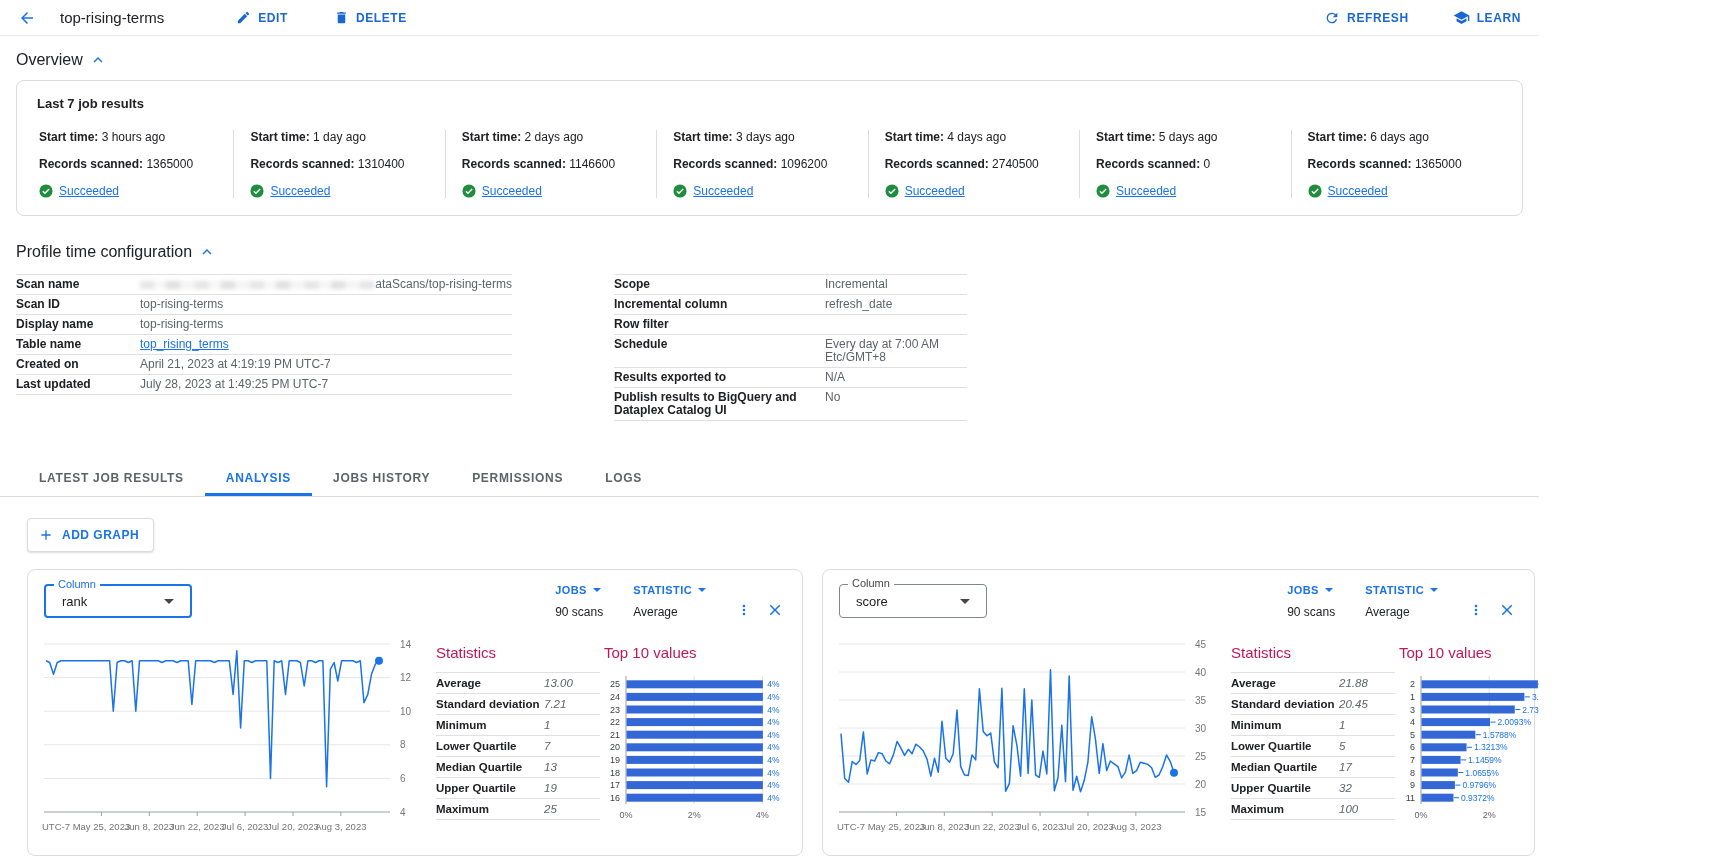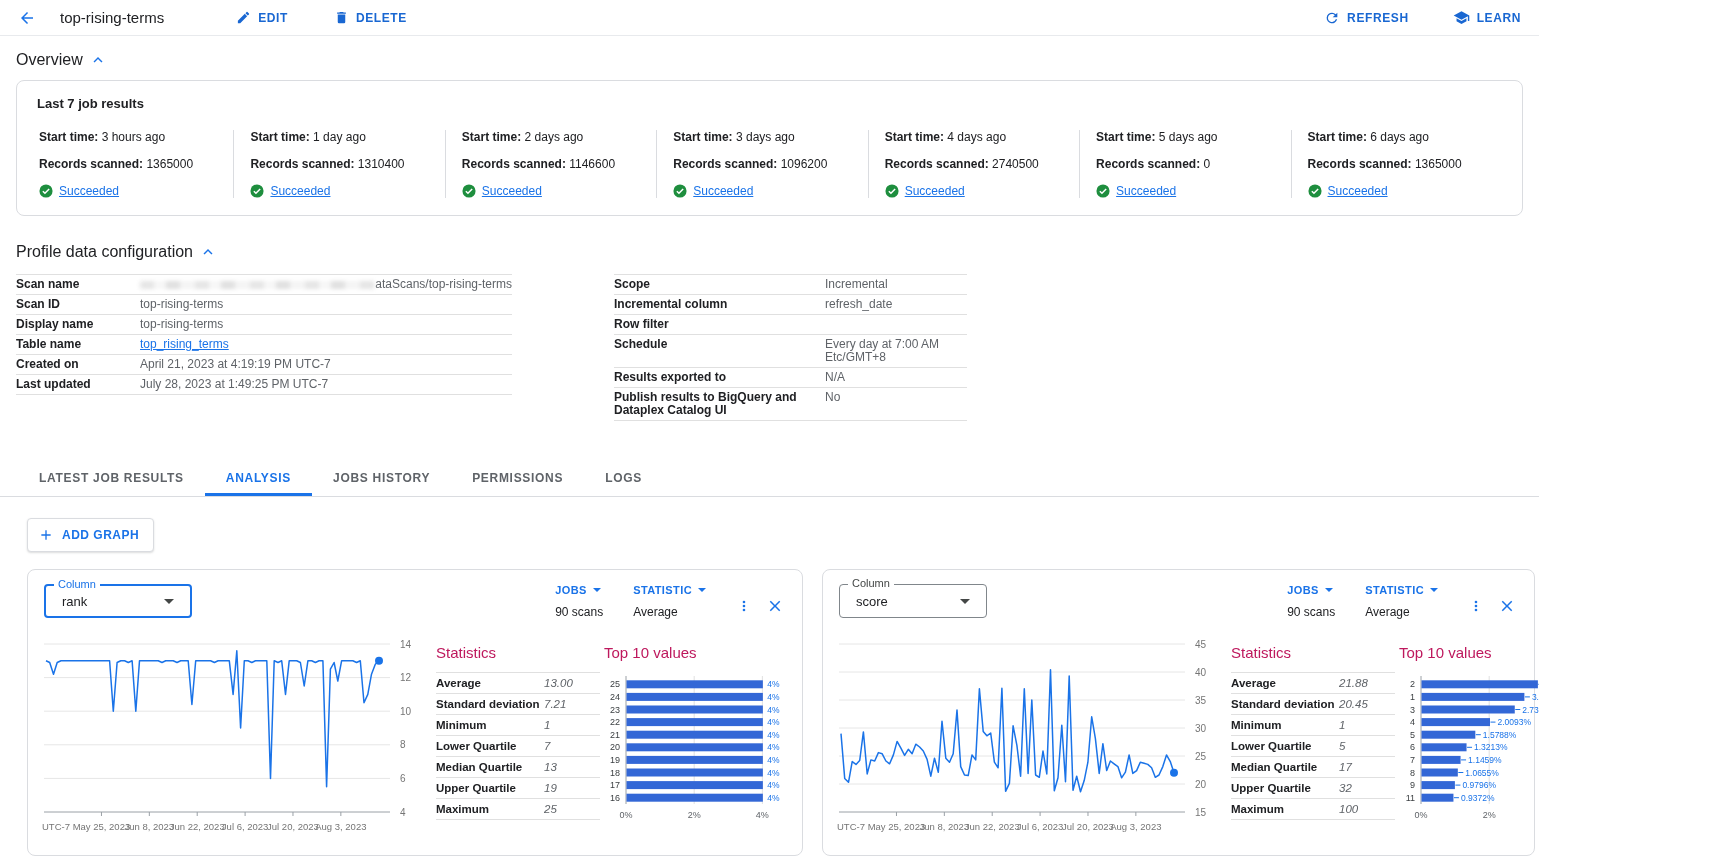--- a/index.html
+++ b/index.html
@@ -61,21 +61,21 @@
   .chart-card { border:1px solid #dadce0; border-radius:8px; height:287px; position:relative; background:#fff; }
   .card-0 { width:776px; flex:none; }
   .card-1 { flex:1; }
   .card-header { display:flex; align-items:flex-start; padding:14px 18px 0 16px; }
   .select { position:relative; width:148px; height:34px; border:1px solid #80868b; border-radius:4px;
             display:flex; align-items:center; padding:0 16px; font-size:13px; cursor:pointer; background:#fff; }
   .select.focused { border:2px solid #1a73e8; }
   .select-label { position:absolute; top:-8px; left:8px; background:#fff; padding:0 4px; font-size:11px; color:#444746; }
   .select.focused .select-label { color:#1a73e8; }
   .select-caret { margin-left:auto; width:0; height:0; border-left:5px solid transparent; border-right:5px solid transparent; border-top:5px solid #444746; }
-  .hdr-right { margin-left:auto; display:flex; align-items:center; gap:30px; }
+  .hdr-right { margin-left:auto; display:flex; align-items:flex-end; gap:30px; }
   .dd-block { display:flex; flex-direction:column; gap:9px; cursor:pointer; }
   .dd-label { color:#1a73e8; font-size:11px; font-weight:bold; letter-spacing:.4px; display:flex; align-items:center; gap:6px; }
   .dd-caret { width:0; height:0; border-left:4px solid transparent; border-right:4px solid transparent; border-top:4px solid #1a73e8; }
   .dd-value { font-size:12px; color:#202124; }
   .hdr-icons { display:flex; align-items:center; gap:14px; margin-top:8px; }
   .card-body { position:absolute; left:0; top:58px; right:0; bottom:0; }
   .linechart { position:absolute; left:8px; top:4px; }
   .stats { position:absolute; left:408px; top:16px; width:164px; }
   .stats h3, .top10 h3 { font-size:15px; font-weight:normal; margin:0 0 11px; color:#be185d; }
   .stats-table { border-top:1px solid #e0e0e0; }
@@ -216,21 +216,21 @@
               <path d="M4.4 8.2l2.4 2.4 4.8-4.9" stroke="#fff" stroke-width="1.7" fill="none"></path>
             </svg>
             <a>Succeeded</a>
           </div>
         </div>
       </div>
   </div>
 
   
   <div class="section-heading" style="margin-top:27px">
-    <span>Profile data configuration</span>
+    <span>Profile time configuration</span>
     <span class="icon-btn">
       <svg width="18" height="18" viewBox="0 0 24 24" fill="#1a73e8">
           <path d="M12 8l-6 6 1.41 1.41L12 10.83l4.59 4.58L18 14l-6-6z"></path>
         </svg>
     </span>
   </div>
 
   <div class="config-wrap">
     <div class="cfg-table cfg-left" id="cfg-left">
         <div class="cfg-row">

